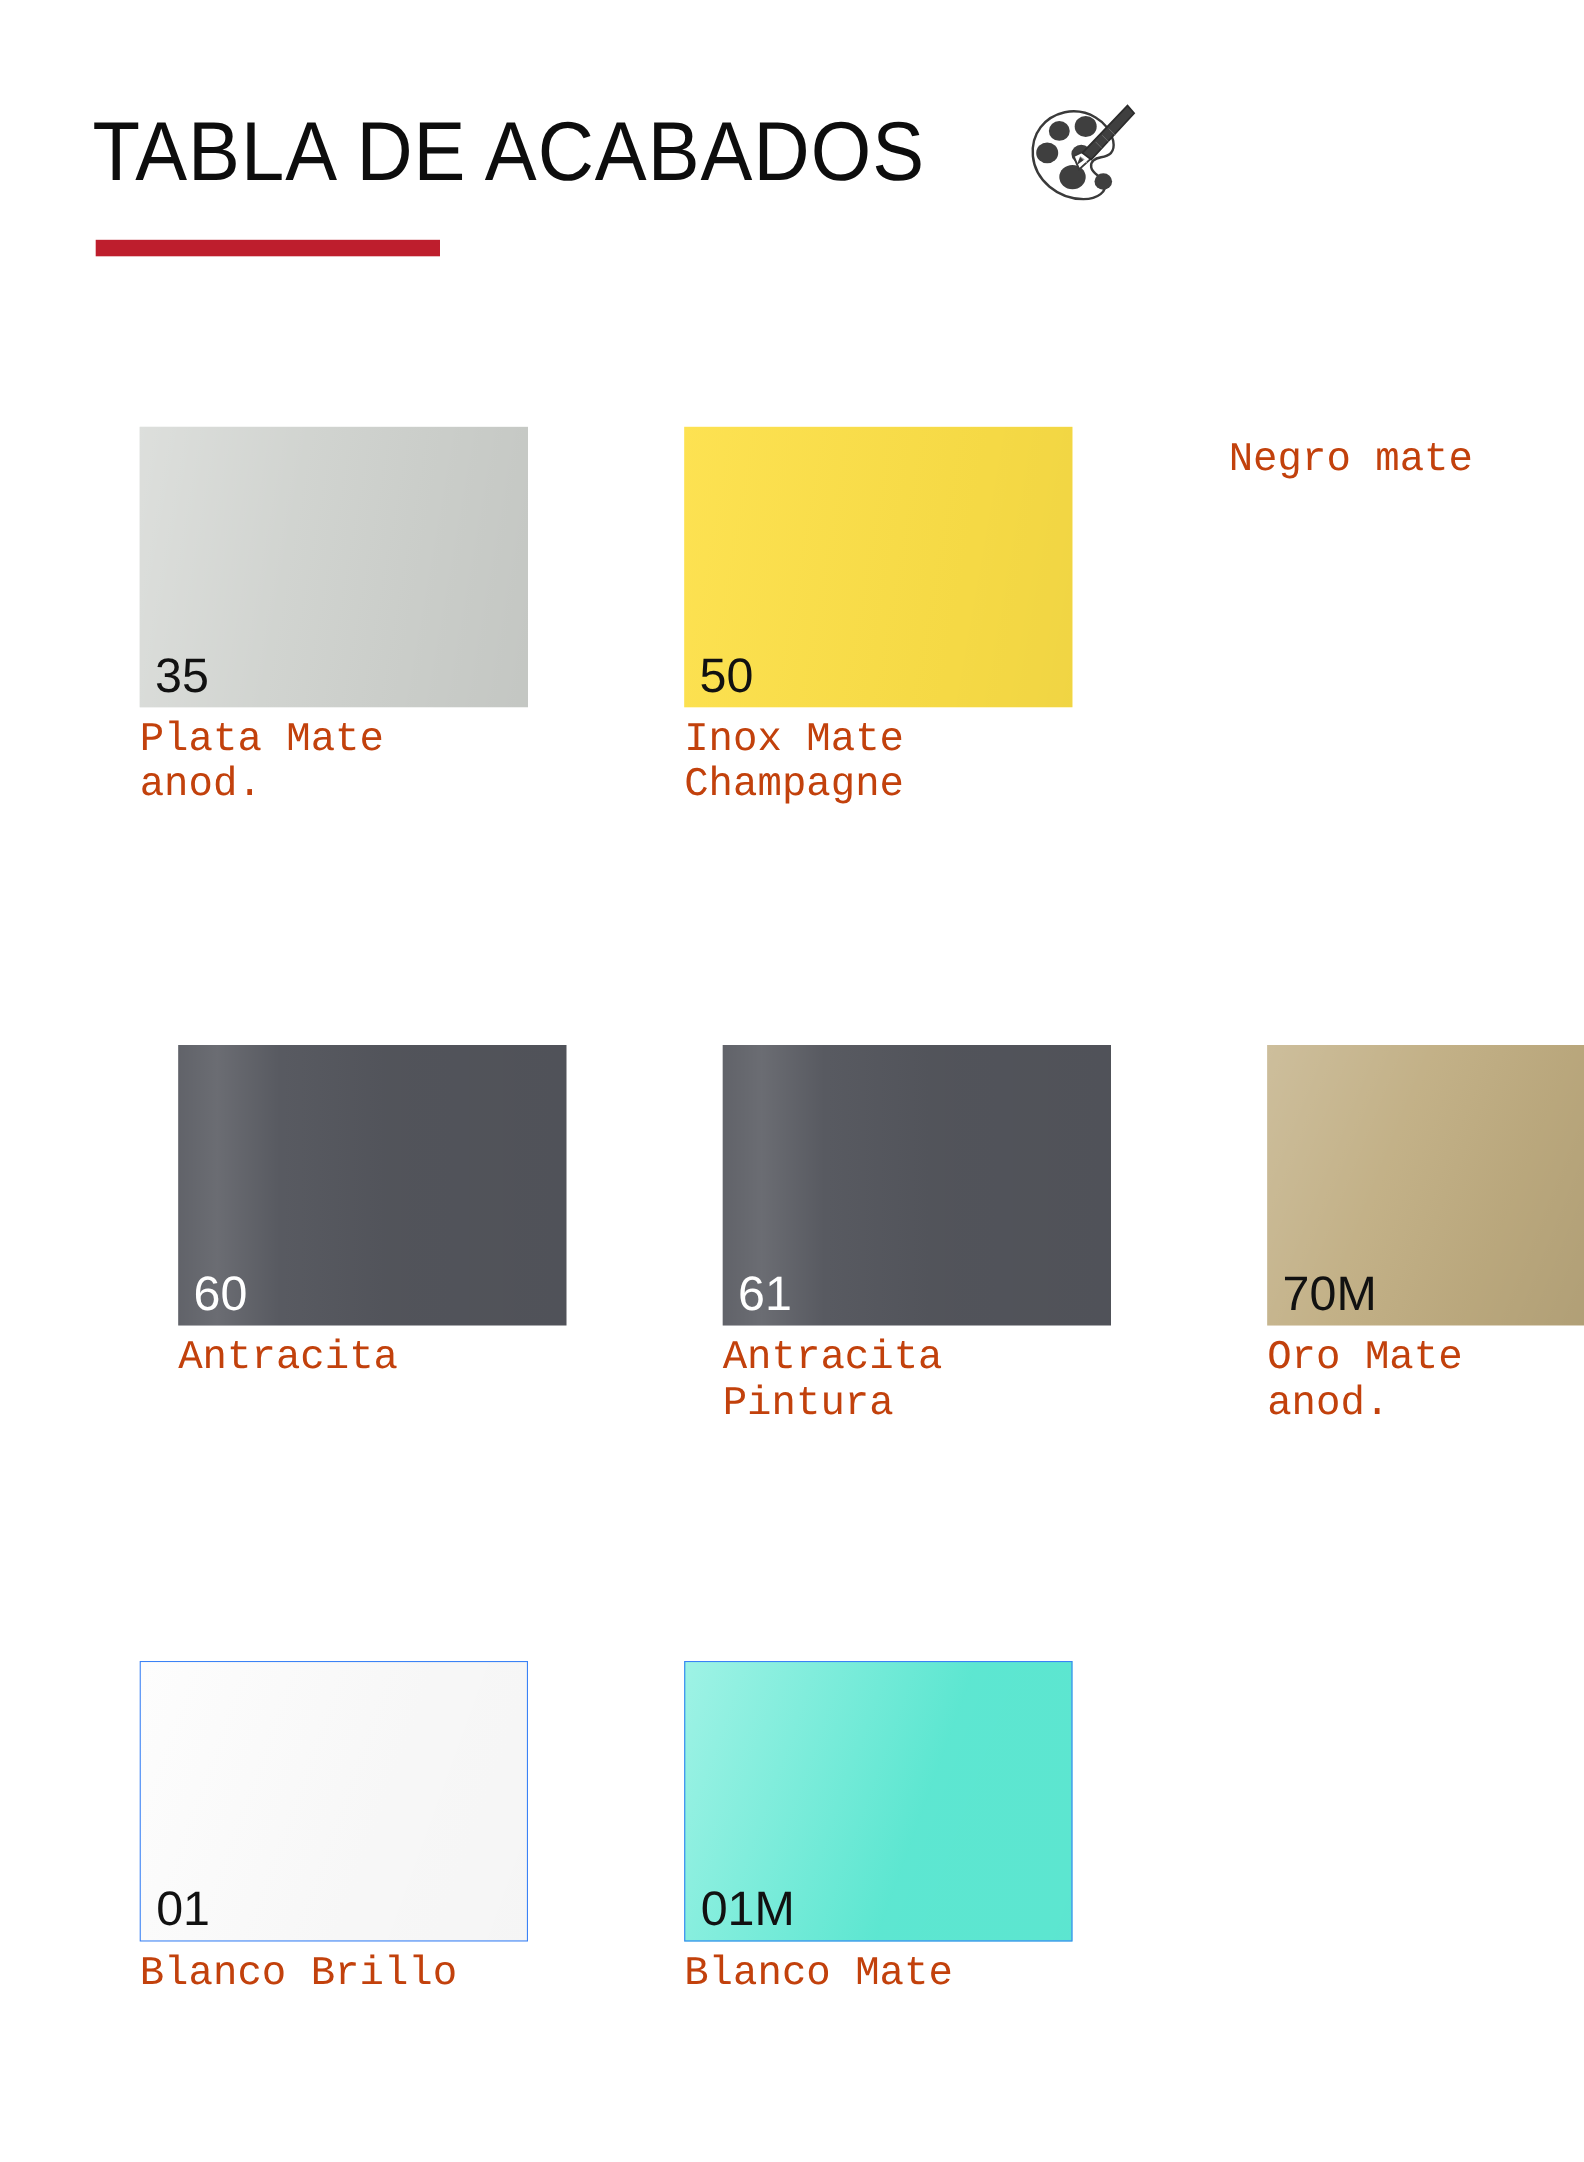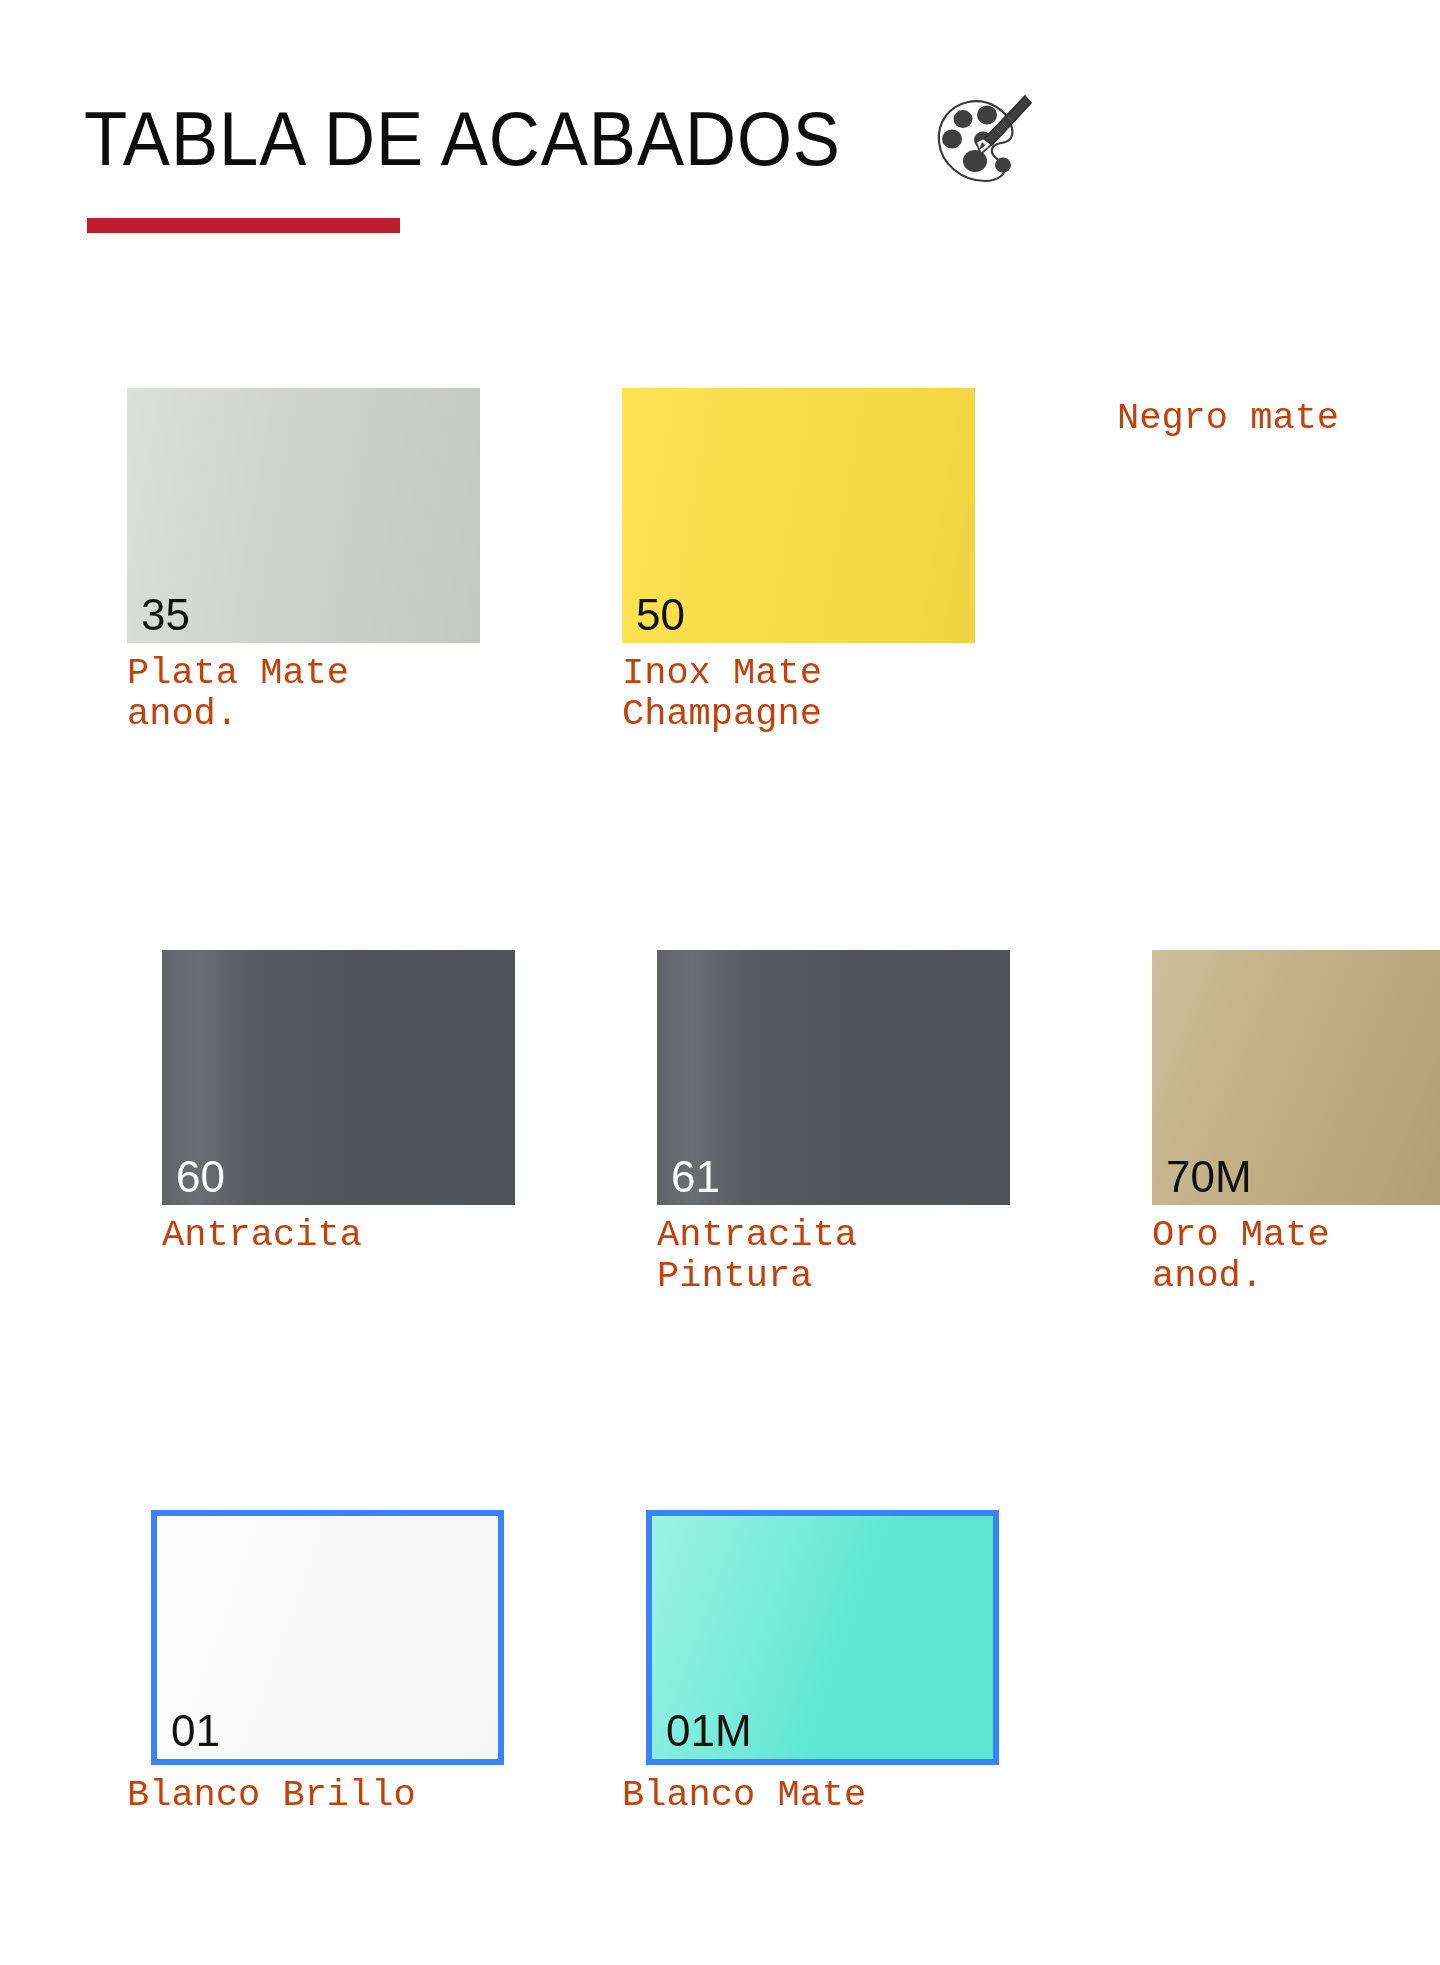--- a/index.html
+++ b/index.html
@@ -134,22 +134,21 @@
       rgba(0,0,0,0.10) 100%);
   }
   .sheen.silver {
     background: linear-gradient(100deg,
       rgba(255,255,255,0.30) 0%,
       rgba(255,255,255,0.06) 40%,
       rgba(0,0,0,0.02) 70%,
       rgba(0,0,0,0.05) 100%);
   }
   .bordered {
-    border: 6px solid #3b82f6;
-    margin-left: 24px;
+    border: 1px solid #3b82f6;
   }
 </style>
 </head>
 <body>
 
 <div class="header">
   <div class="title-row">
     <div class="page-title">TABLA DE ACABADOS</div>
     <svg class="palette-icon" viewBox="0 0 110 110">
       <path d="M44 20 C64 16 84 28 88 46 C90 57 84 60 77 61 C71 62 67 65 68 70

